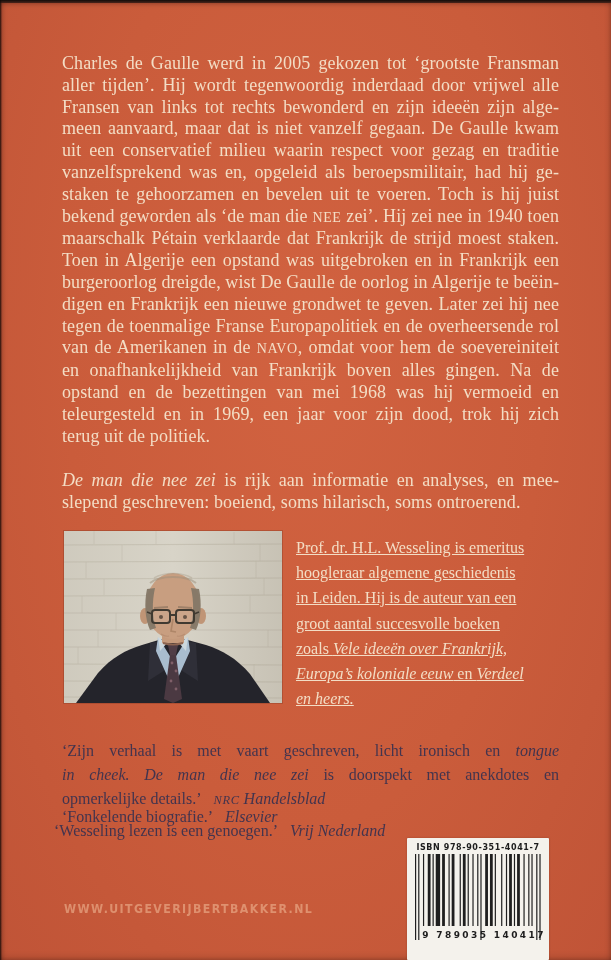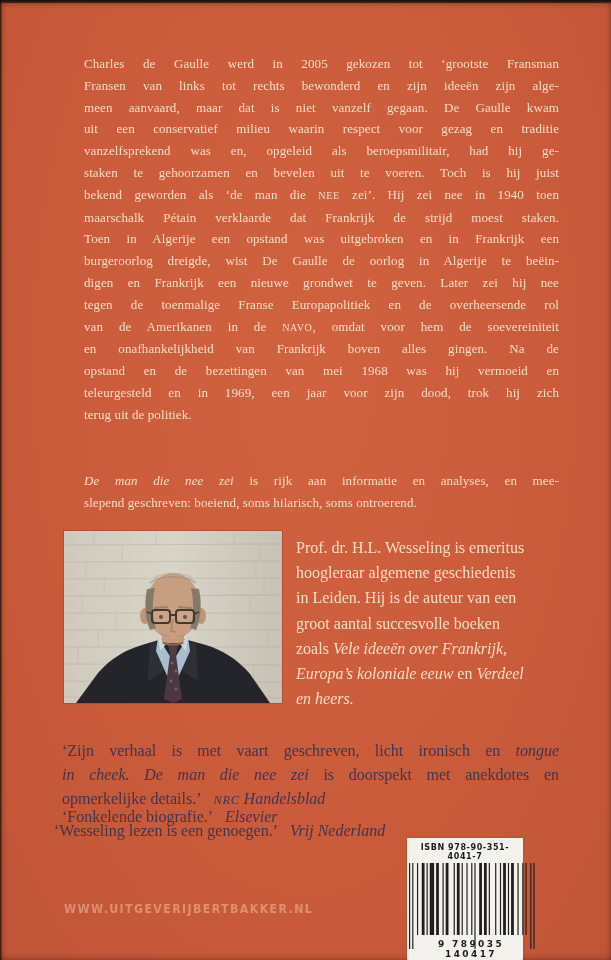--- a/index.html
+++ b/index.html
@@ -15,50 +15,50 @@
                inset -4px 0 8px -6px rgba(20,5,0,.30),
                inset 0 -6px 10px -7px rgba(20,5,0,.35);
   }
   .edge-top{position:absolute;top:0;left:0;width:100%;height:3px;
     background:linear-gradient(#120c0a,#4a241a);}
   .edge-left{position:absolute;top:0;left:0;width:2px;height:100%;
     background:linear-gradient(90deg,rgba(15,8,6,.8),rgba(15,8,6,0));}
 
   .block{position:absolute;color:#f3ddc5;}
   .line{white-space:nowrap0;}
-  .body .line{font-size:13px;line-height:21.8px;letter-spacing:.1px;margin-left:22px;}
+  .body .line{font-size:18px;line-height:21.8px;letter-spacing:.1px;}
   .justify .line{text-align:justify;text-align-last:justify;}
   .justify .line:last-child{text-align-last:left;}
   .it{font-style:italic;}
   .sc{font-size:.78em;letter-spacing:.6px;}
 
   .synopsis{top:53px;left:62px;width:497px;}
   .summary{top:470px;left:62px;width:497px;}
 
   .author-row{position:absolute;top:531px;left:64px;display:flex;gap:14px;}
   .photo{width:218px;height:172px;display:block;box-shadow:0 0 0 1px rgba(60,20,10,.18);}
   .bio{width:274px;padding-top:4px;color:#f3ddc5;}
-  .bio .line{font-size:16px;line-height:25.2px;text-align:left;}
+  .bio .line{font-size:16px;line-height:25.2px;text-align:left;text-decoration:underline;}
 
   .quote{color:#43344e;margin-top:13px;}
   .quote .line{font-size:16px;line-height:24px;}
   .q1{top:726px;left:62px;width:497px;}
   .q2{top:806px;left:54px;width:497px;}
   .q3{top:792px;left:62px;width:497px;}
 
   .website{
     position:absolute;top:901px;left:64px;
     font-family:"DejaVu Sans", sans-serif;
     font-weight:bold;font-size:11px;letter-spacing:1.4px;
     color:rgba(248,204,170,.48);
     transform:scaleY(1.15);transform-origin:left top;
   }
 
   .barcode-box{
-    position:absolute;left:407px;top:838px;width:116px;height:122px;
+    position:absolute;left:407px;top:838px;width:142px;height:122px;
     background:#f4f2ec;border-radius:1px;
     box-shadow:0 0 2px rgba(60,20,10,.3);
     text-align:center;
   }
   .isbn-text{
     font-family:"DejaVu Sans", sans-serif;font-weight:bold;
     font-size:8px;letter-spacing:.6px;color:#1d1d1d;
     padding-top:5px;
   }
   .bars{display:block;margin:2px auto 0 auto;}
@@ -69,20 +69,21 @@
 </style>
 </head>
 <body>
 
 <div class="cover">
   <div class="edge-top"></div>
   <div class="edge-left"></div>
 
   <div class="block body justify synopsis">
       <div class="line"><span>Charles de Gaulle werd in 2005 gekozen tot ‘grootste Fransman</span></div>
+      <div class="line"><span>aller tijden’. Hij wordt tegenwoordig inderdaad door vrijwel alle</span></div>
       <div class="line"><span>Fransen van links tot rechts bewonderd en zijn ideeën zijn alge-</span></div>
       <div class="line"><span>meen aanvaard, maar dat is niet vanzelf gegaan. De Gaulle kwam</span></div>
       <div class="line"><span>uit een conservatief milieu waarin respect voor gezag en traditie</span></div>
       <div class="line"><span>vanzelfsprekend was en, opgeleid als beroepsmilitair, had hij ge-</span></div>
       <div class="line"><span>staken te gehoorzamen en bevelen uit te voeren. Toch is hij juist</span></div>
       <div class="line"><span>bekend geworden als ‘de man die </span><span class="sc">NEE</span><span> zei’. Hij zei nee in 1940 toen</span></div>
       <div class="line"><span>maarschalk Pétain verklaarde dat Frankrijk de strijd moest staken.</span></div>
       <div class="line"><span>Toen in Algerije een opstand was uitgebroken en in Frankrijk een</span></div>
       <div class="line"><span>burgeroorlog dreigde, wist De Gaulle de oorlog in Algerije te beëin-</span></div>
       <div class="line"><span>digen en Frankrijk een nieuwe grondwet te geven. Later zei hij nee</span></div>

